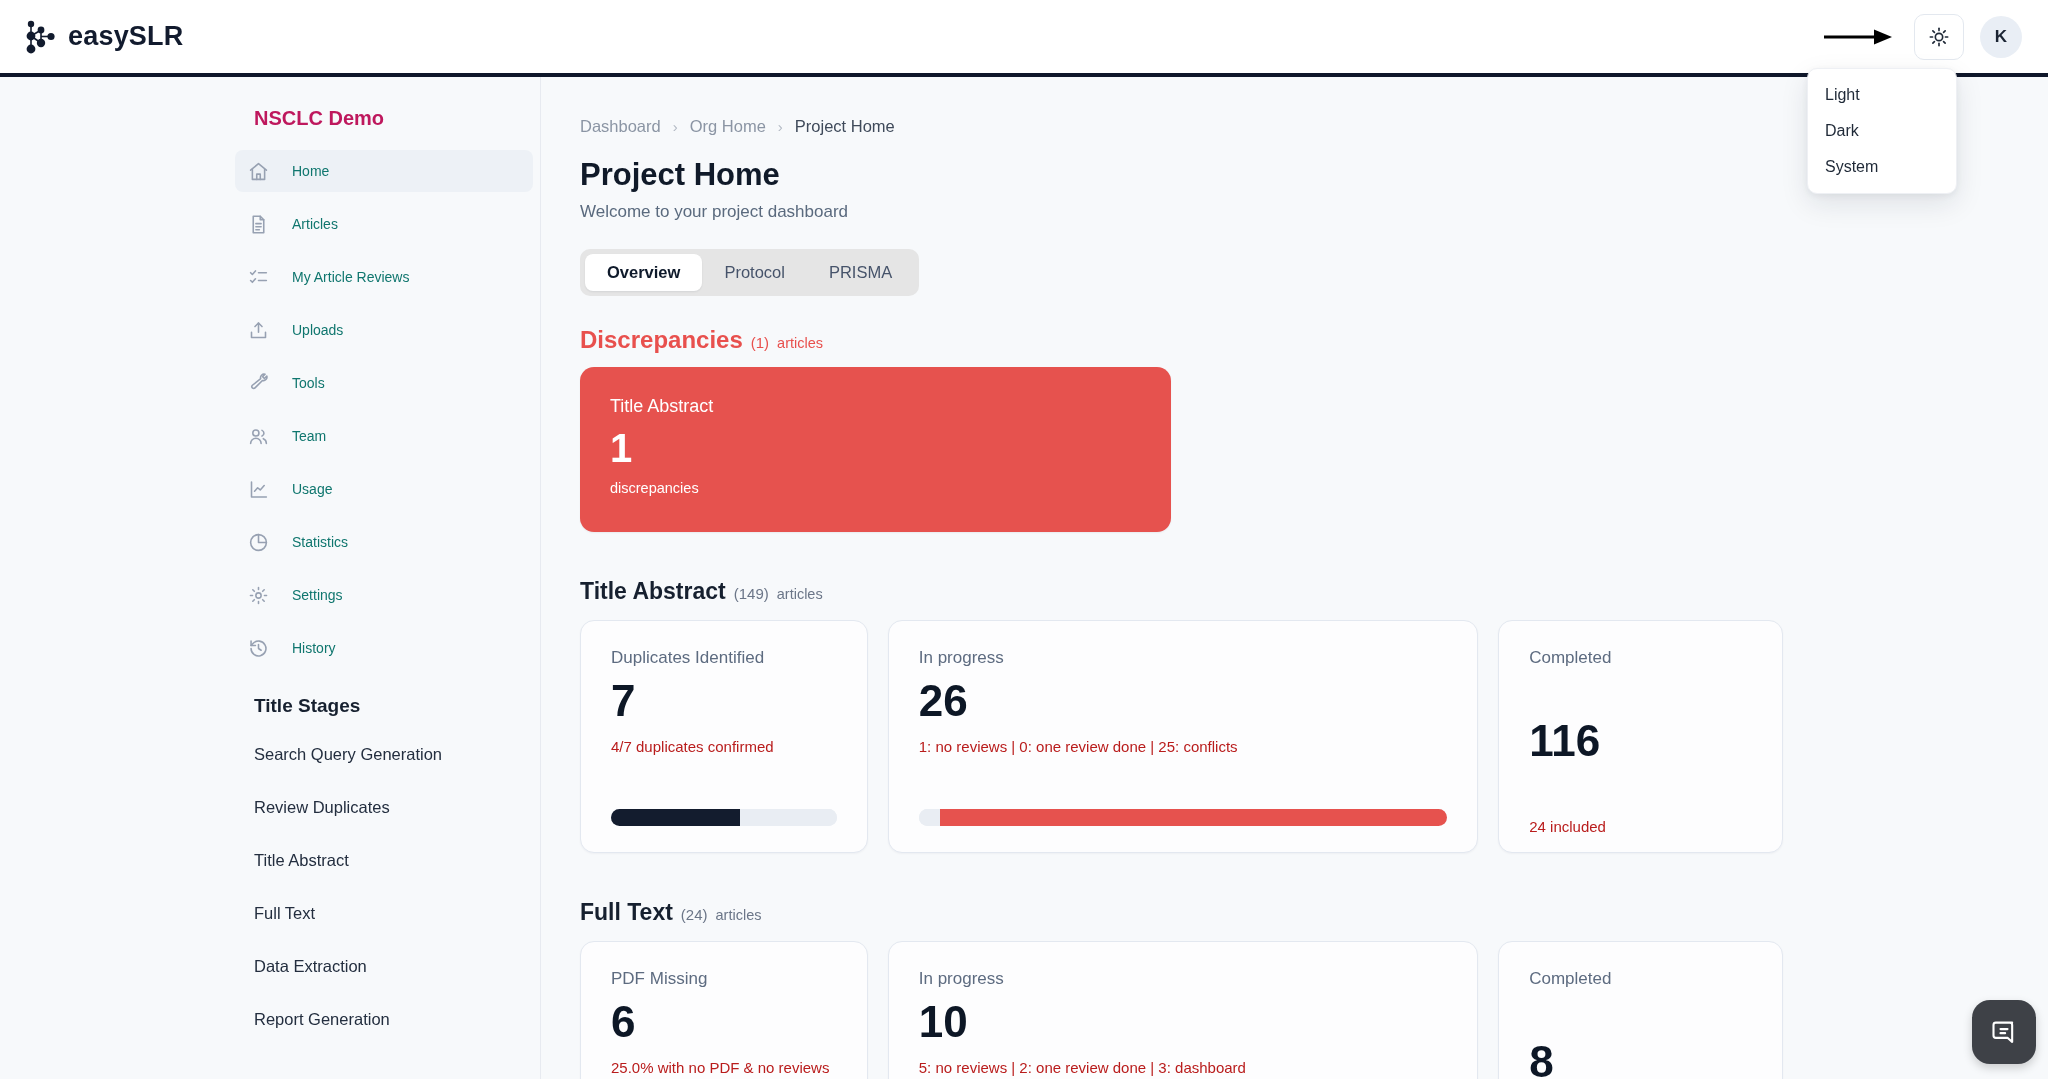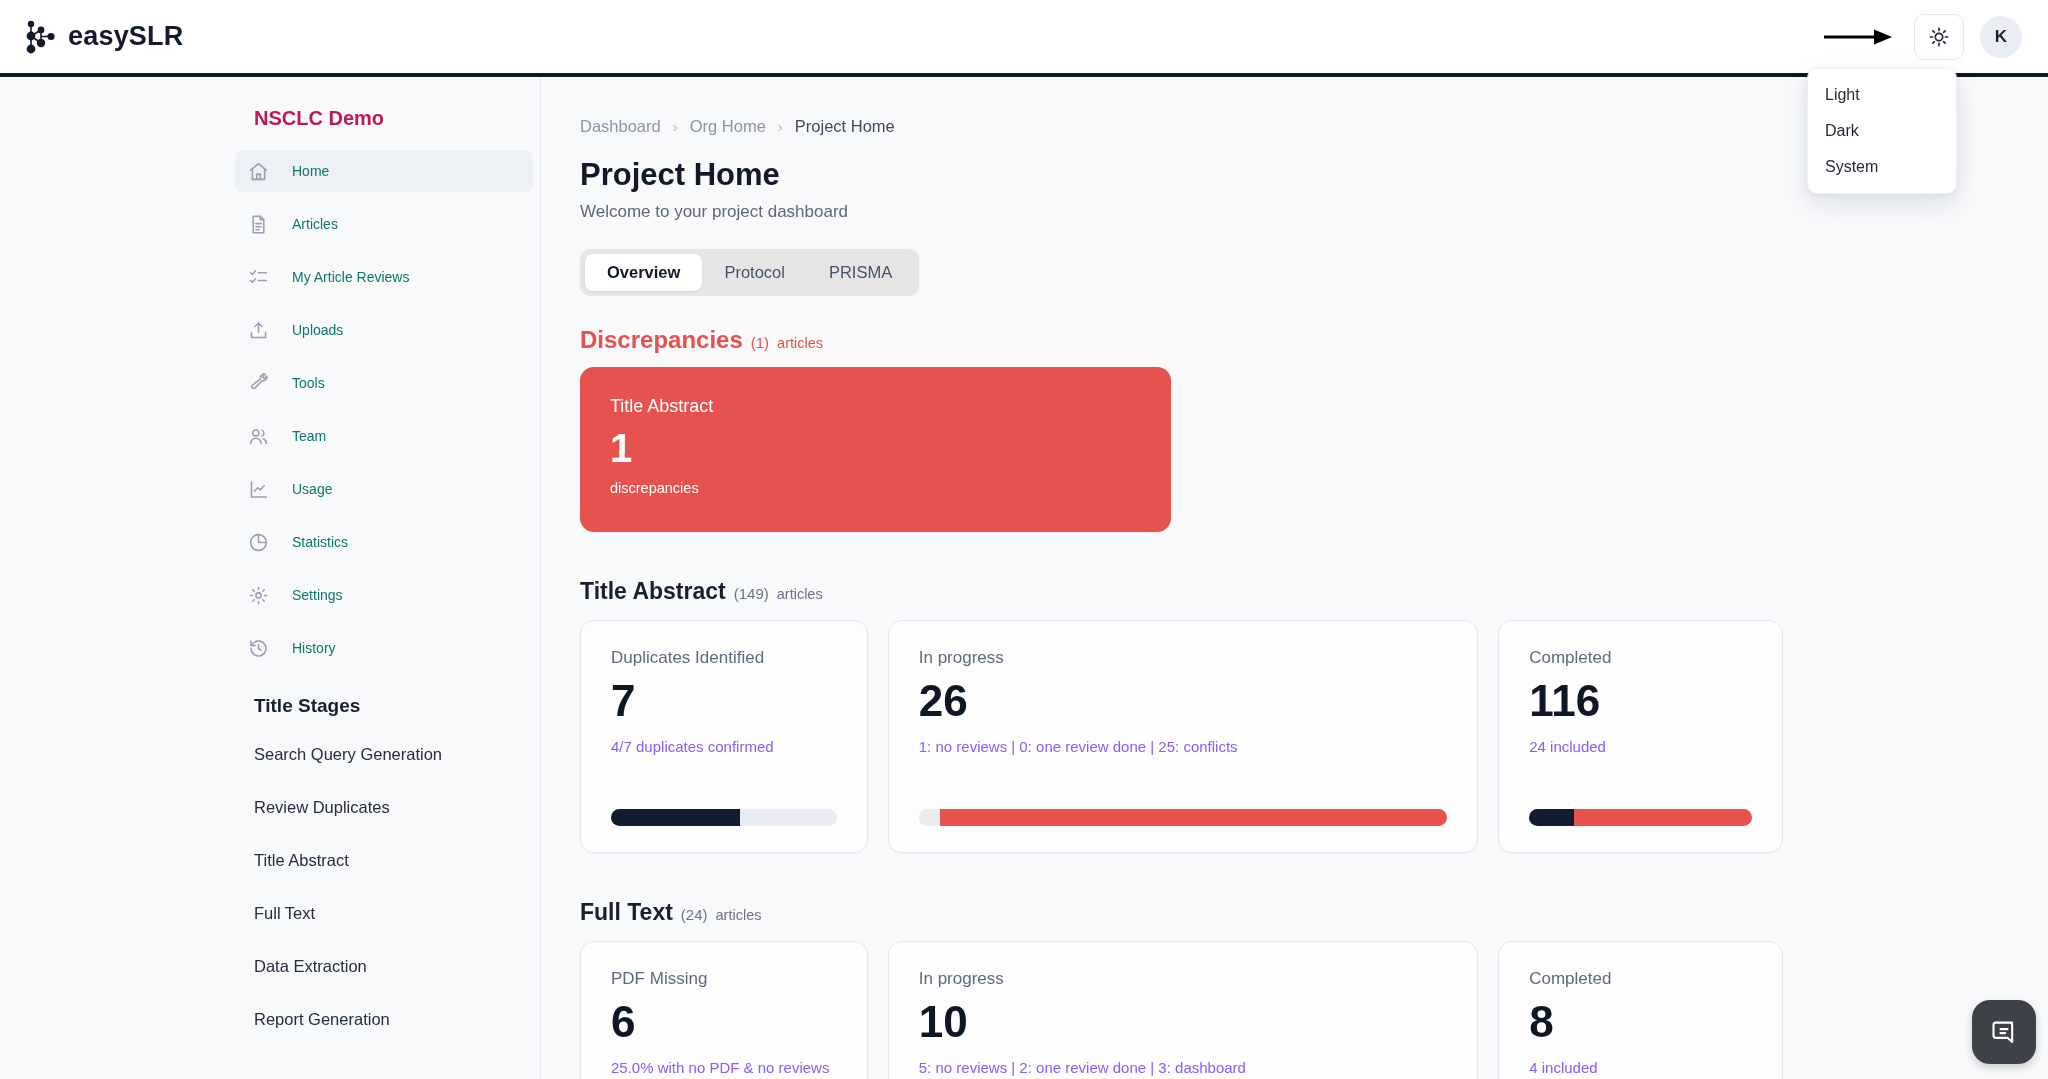--- a/index.html
+++ b/index.html
@@ -95,24 +95,24 @@
   .section-count { font-size:15px; color:#6b7688; }
   .section-unit { font-size:14.5px; color:#6b7688; }
   .cards-row { margin-top:15px; display:flex; gap:20px; }
   .stat-card {
     background:#fdfdfe; border:1px solid #e3e8f0; border-radius:14px;
     height:233px; padding:27px 30px 26px 30px; display:flex; flex-direction:column;
     box-shadow:0 1px 2px rgba(16,24,40,.04);
   }
   .stat-card.w-s1 { width:288px; }
   .stat-card.w-m  { width:591px; }
-  .stat-card.w-s2 { width:285px; }
+  .stat-card.w-s2 { width:285px;gap:40px; }
   .stat-label { font-size:17px; color:#5d6b80; }
   .stat-value { font-size:44px; font-weight:700; color:#0d1726; margin-top:8px; }
-  .stat-caption { font-size:15px; color:#8b5cf6; margin-top:12px; }
+  .stat-caption { font-size:15px; color:#b91c1c; margin-top:12px; }
   .bar { margin-top:auto; height:17px; border-radius:9px; overflow:hidden; display:flex; background:#e9edf3; }
   .bar > div { height:100%; }
   
   .chat-btn {
     position:absolute; left:1972px; top:1000px; width:64px; height:64px;
     background:#3e4147; border-radius:18px; display:flex; align-items:center; justify-content:center;
     cursor:pointer; z-index:15; box-shadow:0 4px 10px rgba(0,0,0,.18);
   }
 </style>
 </head>

